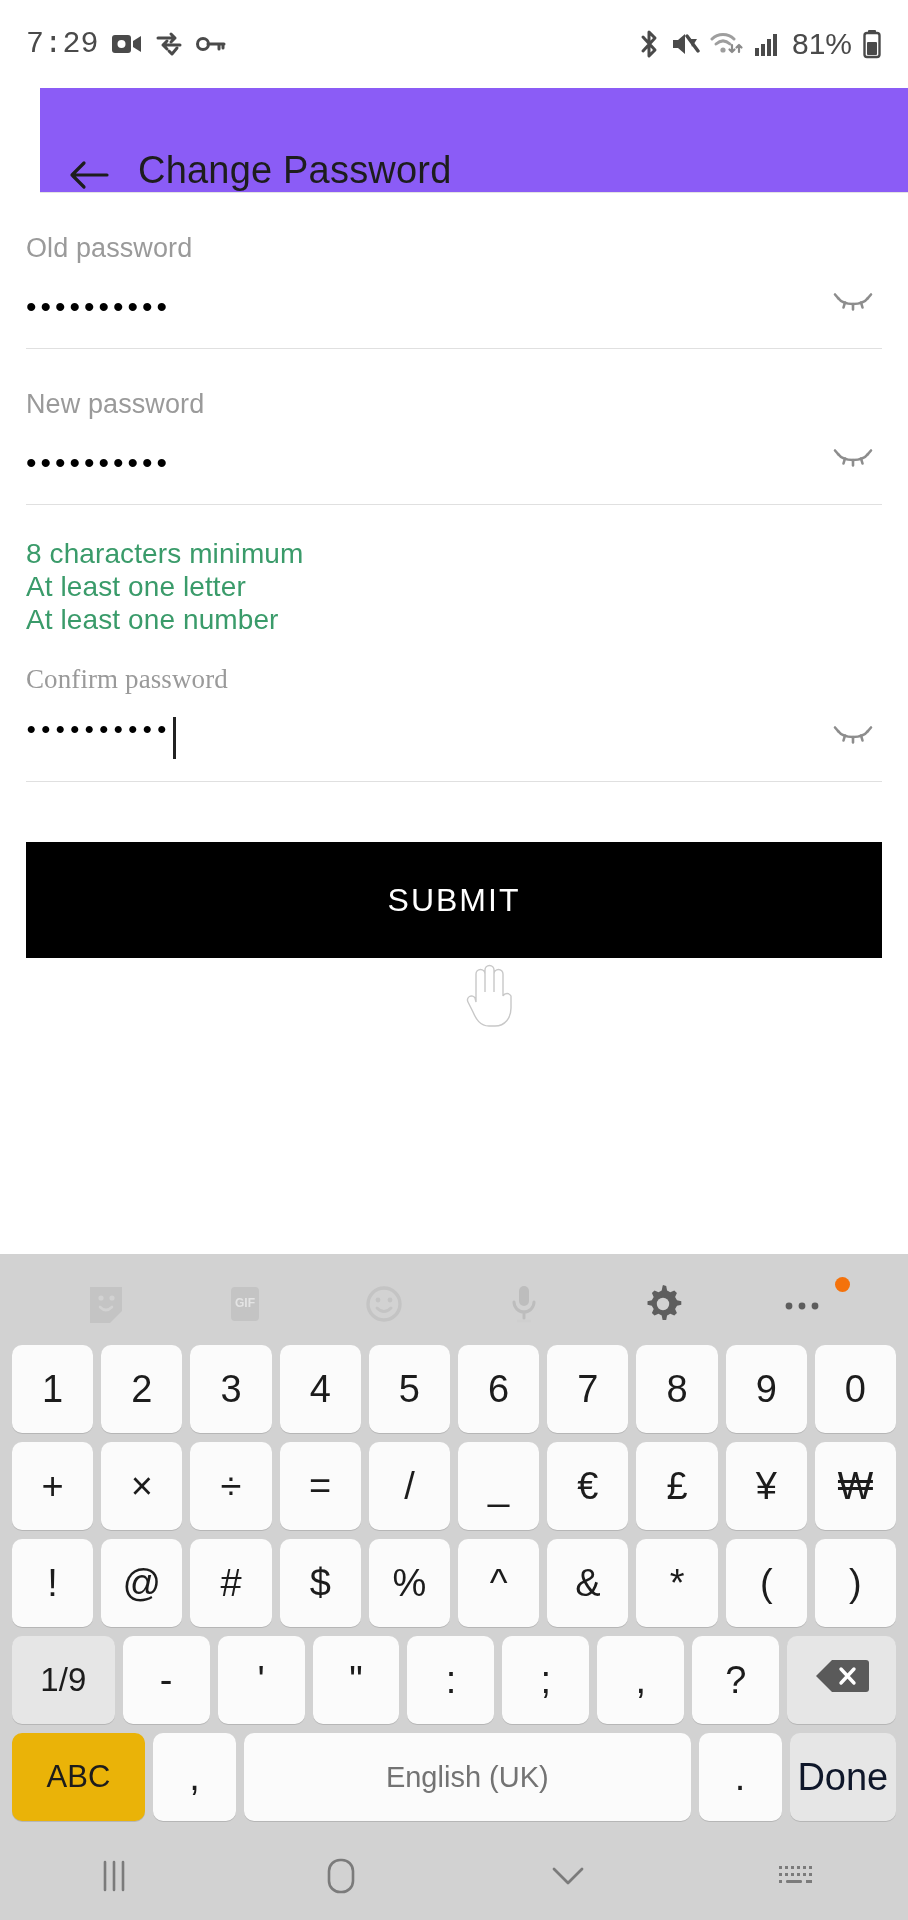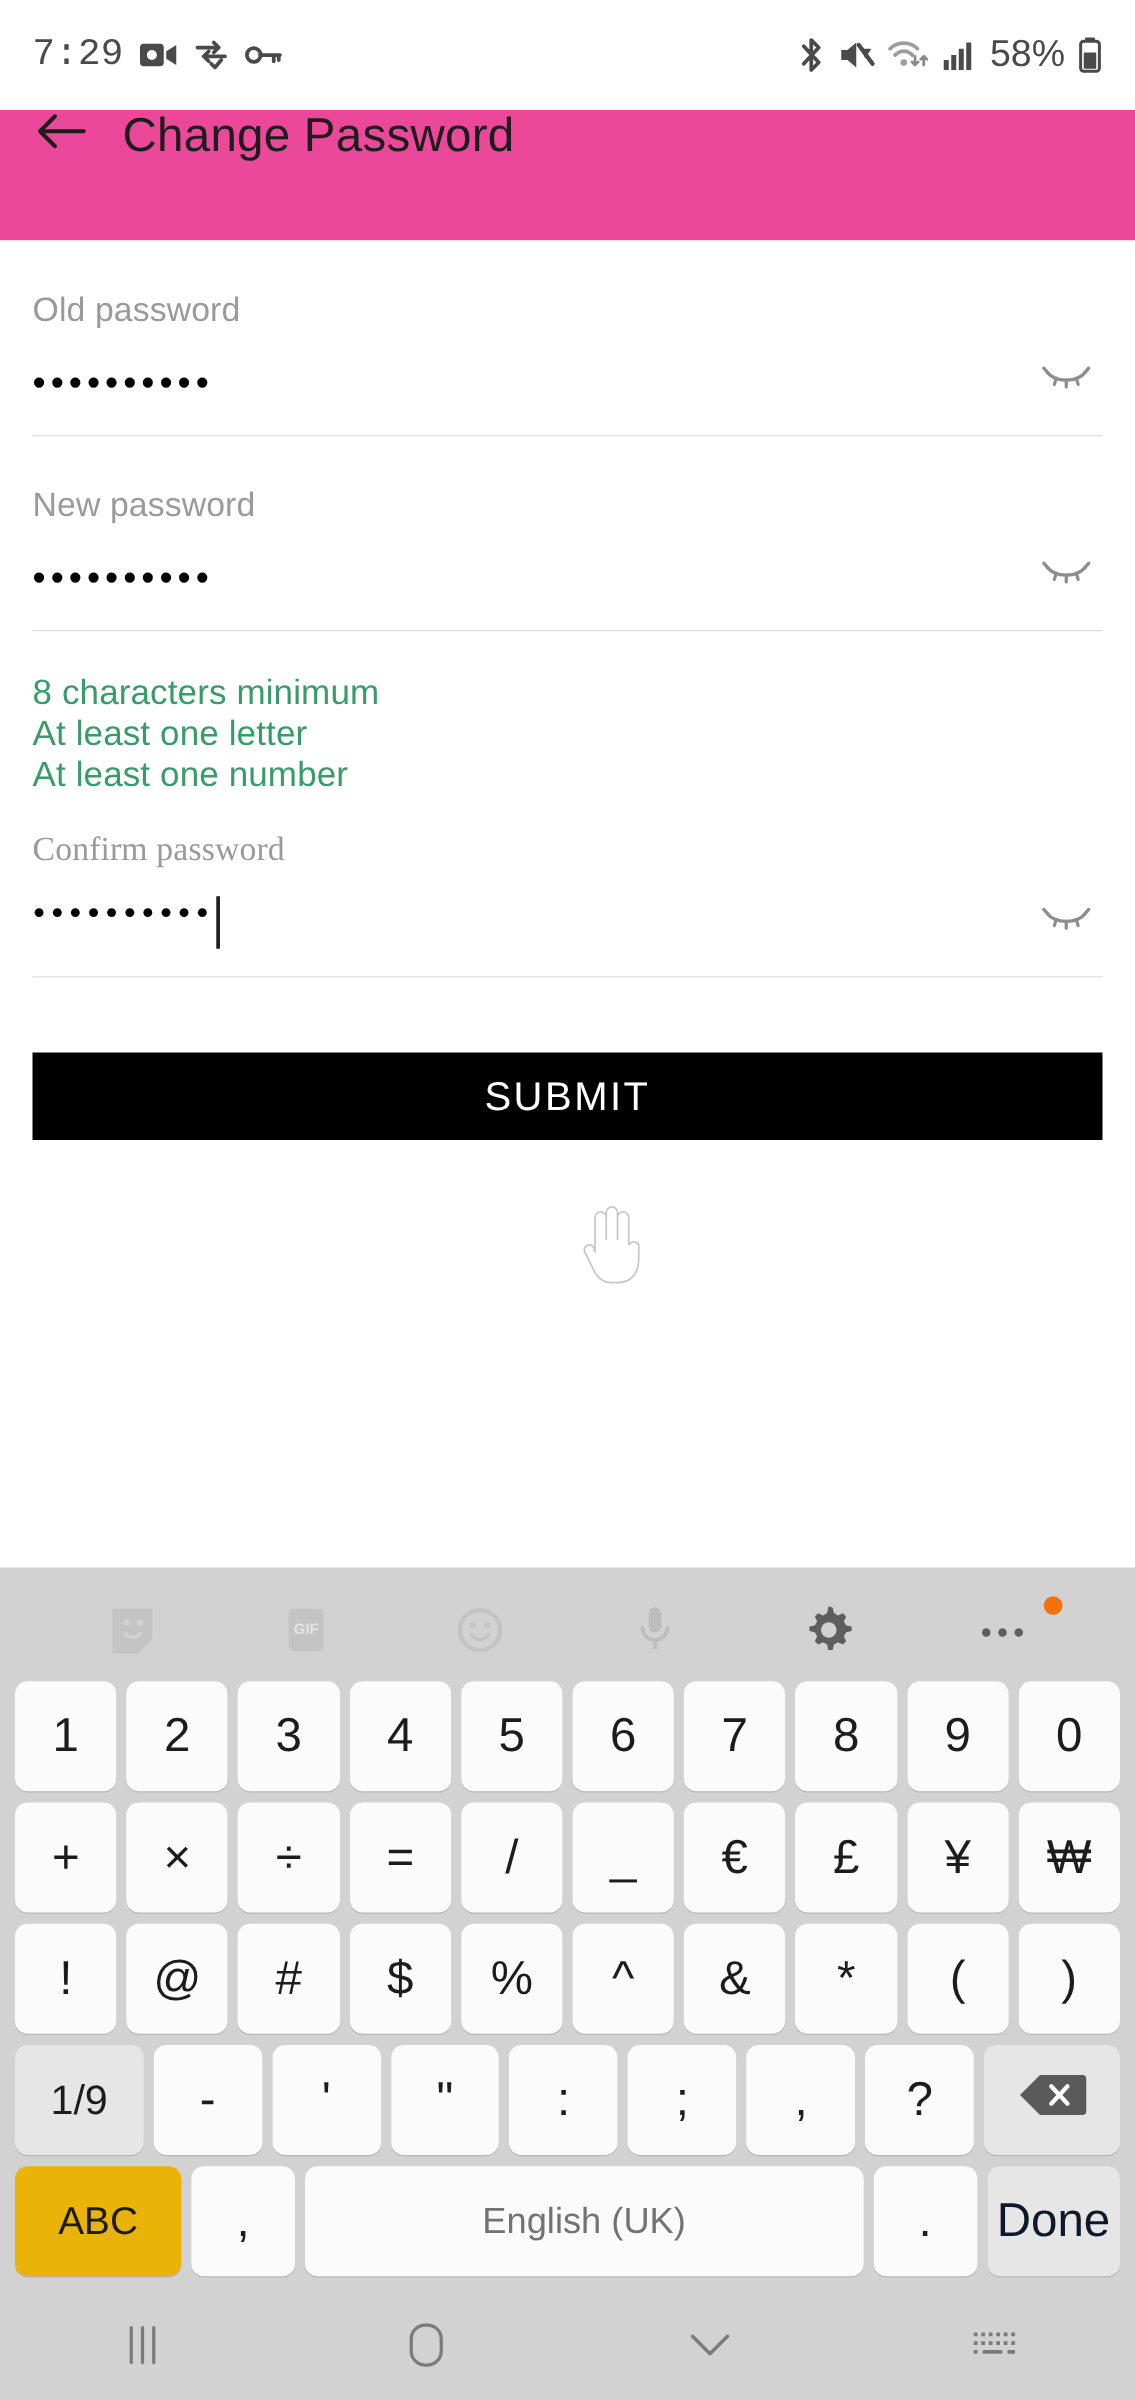--- a/index.html
+++ b/index.html
@@ -29,26 +29,27 @@
   .sb-time {
     font-size: 30px; color: #4a4a4a; letter-spacing: .2px;
     font-family: Liberation Mono, monospace;
   }
   .sb-pct { font-size: 30px; color: #4a4a4a; margin-left: 2px; }
   .sb-icon { display: inline-flex; align-items: center; justify-content: center; }
 
   
   .appbar {
     height: 105px;
-    display: flex; align-items: flex-start;
+    display: flex; align-items: flex-end;
     padding: 0 28px;
     gap: 28px;
-    background: #ec4899;
+    background: #8b5cf6;
     border-bottom: 1px solid #e3e3e3;
     flex: none;
+    margin-left: 40px;
   }
   .appbar-title {
     font-size: 38px; color: #1d1d1d; font-weight: 400;
     letter-spacing: .2px;
   }
 
   
   .form { flex: none; padding: 0 26px; background: #fff; }
   .field { padding-top: 40px; }
   .field-label {
@@ -84,21 +85,21 @@
 
   .rules { padding-top: 32px; padding-bottom: 2px; }
   .rule {
     font-size: 28px; color: #3a9b6a; line-height: 1.18;
     letter-spacing: .1px;
   }
 
   
   .submit-wrap { padding: 60px 26px 0 26px; position: relative; }
   .submit-btn {
-    width: 100%; height: 70px;
+    width: 100%; height: 116px;
     background: #000; color: #fff;
     border: 0;
     font-size: 32px; letter-spacing: 2px;
     font-family: "Liberation Sans", sans-serif;
     display: flex; align-items: center; justify-content: center;
   }
   .cursor-hand {
     position: absolute;
     left: 462px; top: 962px;
     pointer-events: none;
@@ -220,21 +221,21 @@
         </svg>
       </span>
       <span class="sb-icon">
         <svg width="26" height="26" viewBox="0 0 26 26">
           <rect x="1" y="17" width="4" height="8" fill="#4a4a4a"></rect>
           <rect x="7" y="13" width="4" height="12" fill="#4a4a4a"></rect>
           <rect x="13" y="8" width="4" height="17" fill="#4a4a4a"></rect>
           <rect x="19" y="3" width="4" height="22" fill="#4a4a4a"></rect>
         </svg>
       </span>
-      <span class="sb-pct">58%</span>
+      <span class="sb-pct">81%</span>
       <span class="sb-icon">
         <svg width="20" height="30" viewBox="0 0 20 30">
           <rect x="6" y="1" width="8" height="3" rx="1" fill="#4a4a4a"></rect>
           <rect x="2.5" y="4" width="15" height="24" rx="2.5" fill="none" stroke="#4a4a4a" stroke-width="2.4"></rect>
           <rect x="5" y="13" width="10" height="13" rx="1" fill="#4a4a4a"></rect>
         </svg>
       </span>
     </div>
   </div>
 

